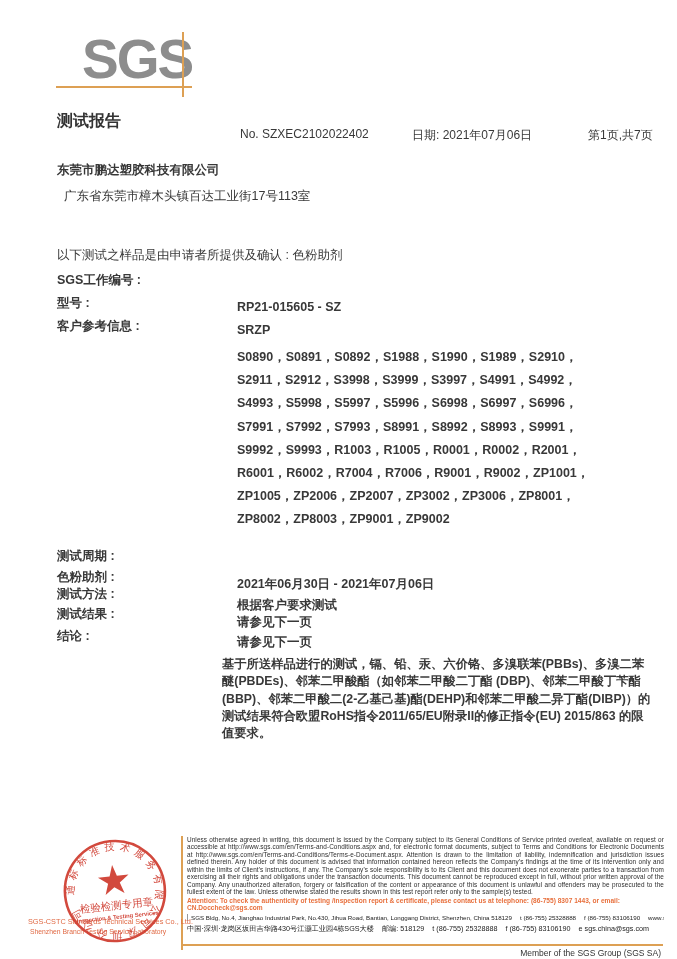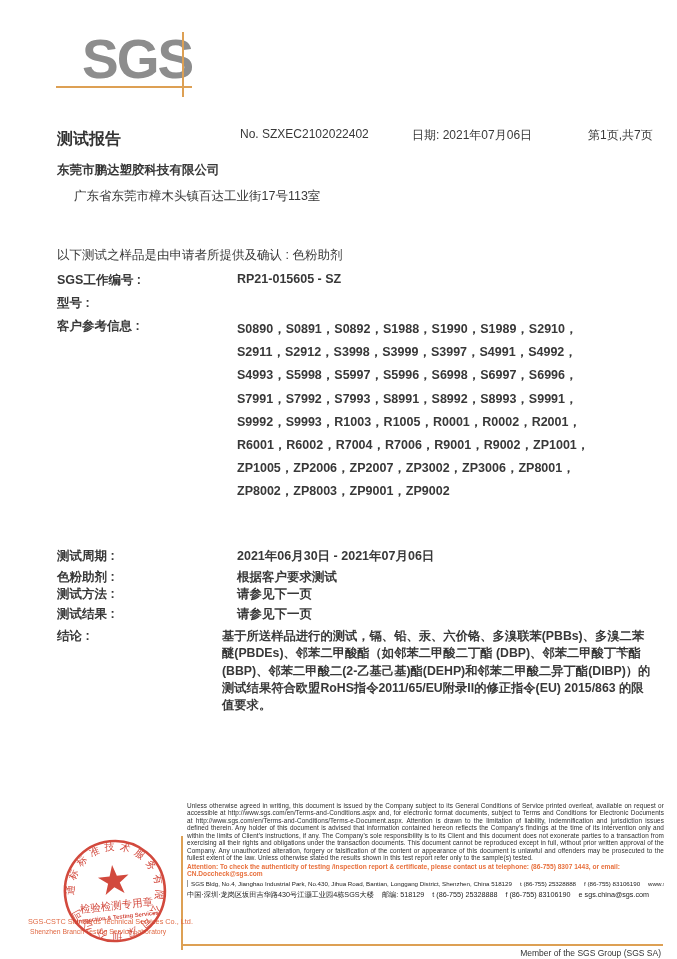--- a/index.html
+++ b/index.html
@@ -11,46 +11,46 @@
   }
   
   .logo-text {
     position:absolute; left:82px; top:32px;
     font-size:55px; font-weight:bold; color:#8d8d8d;
     letter-spacing:-2px; line-height:1;
   }
   .logo-hline { position:absolute; left:56px; top:86px; width:136px; height:2px; background:#dda054; }
   .logo-vline { position:absolute; left:182px; top:32px; width:2px; height:65px; background:#dda054; }
 
-  .doc-title   { position:absolute; left:57px;  top:129px; font-size:16px; font-weight:bold; color:#333; }
+  .doc-title   { position:absolute; left:57px;  top:111px; font-size:16px; font-weight:bold; color:#333; }
   .report-no   { position:absolute; left:240px; top:127px; font-size:12px; }
   .report-date { position:absolute; left:412px; top:127px; font-size:12px; }
   .report-page { position:absolute; left:588px; top:127px; font-size:12px; }
 
   .company  { position:absolute; left:57px; top:162px; font-size:12.5px;font-weight:bold; }
-  .address  { position:absolute; left:74px; top:188px; font-size:12.5px; }
+  .address  { position:absolute; left:64px; top:188px; font-size:12.5px; }
   .statement{ position:absolute; left:57px; top:247px; font-size:12.5px; }
 
   
   .frow { position:absolute; left:57px; width:596px; display:flex; font-size:12.5px;font-weight:bold; }
   .flabel  { width:180px; flex:none; }
   .flabel2 { width:165px; flex:none; }
-  .fvalue  { flex:1; }
+  .fvalue  { flex:1;margin-top:28px; }
   .ref-line { line-height:23.2px; }
   .conclusion-text { line-height:17.3px; font-size:12.3px; width:430px; }
 
   
   .stamp { position:absolute; left:53px; top:836px; width:124px; height:112px; transform:rotate(-6deg); opacity:.92; z-index:3; }
   .branch1 { position:absolute; left:28px; top:917px; font-size:7.3px; color:#e06a45; z-index:2; white-space:nowrap; }
   .branch2 { position:absolute; left:30px; top:928px; font-size:6.8px; color:#e06a45; z-index:2; white-space:nowrap; }
 
   .foot-vline { position:absolute; left:181px; top:836px; width:1.5px; height:114px; background:#dda054; }
   .foot-hline { position:absolute; left:181px; top:944px; width:482px; height:2px; background:#dda054; }
 
-  .foot-text { position:absolute; left:187px; top:802px; width:477px; }
+  .foot-text { position:absolute; left:187px; top:836px; width:477px; }
   .disclaimer {
     font-size:6.4px; line-height:7.45px; text-align:justify;
     color:#2d2d2d; letter-spacing:.1px;
   }
   .attention {
     margin-top:1px; font-size:6.6px; line-height:7.6px;
     font-weight:bold; color:#e8703d;
   }
   .addr-row { display:flex; gap:8px; white-space:nowrap; overflow:hidden; align-items:baseline; }
   .addr-en  { margin-top:2px; font-size:6.2px; color:#222; border-left:1px solid #999; padding-left:3px; }
@@ -76,20 +76,21 @@
 
   <div class="statement">以下测试之样品是由申请者所提供及确认 : 色粉助剂</div>
 
   <div class="frow" style="top:272px">
     <div class="flabel">SGS工作编号 :</div>
     <div class="fvalue">RP21-015605 - SZ</div>
   </div>
 
   <div class="frow" style="top:295px">
     <div class="flabel">型号 :</div>
+    <div class="fvalue">SRZP</div>
   </div>
 
   <div class="frow" style="top:318px">
     <div class="flabel">客户参考信息 :</div>
     <div class="fvalue">
       <div class="ref-line">S0890，S0891，S0892，S1988，S1990，S1989，S2910，</div>
       <div class="ref-line">S2911，S2912，S3998，S3999，S3997，S4991，S4992，</div>
       <div class="ref-line">S4993，S5998，S5997，S5996，S6998，S6997，S6996，</div>
       <div class="ref-line">S7991，S7992，S7993，S8991，S8992，S8993，S9991，</div>
       <div class="ref-line">S9992，S9993，R1003，R1005，R0001，R0002，R2001，</div>

